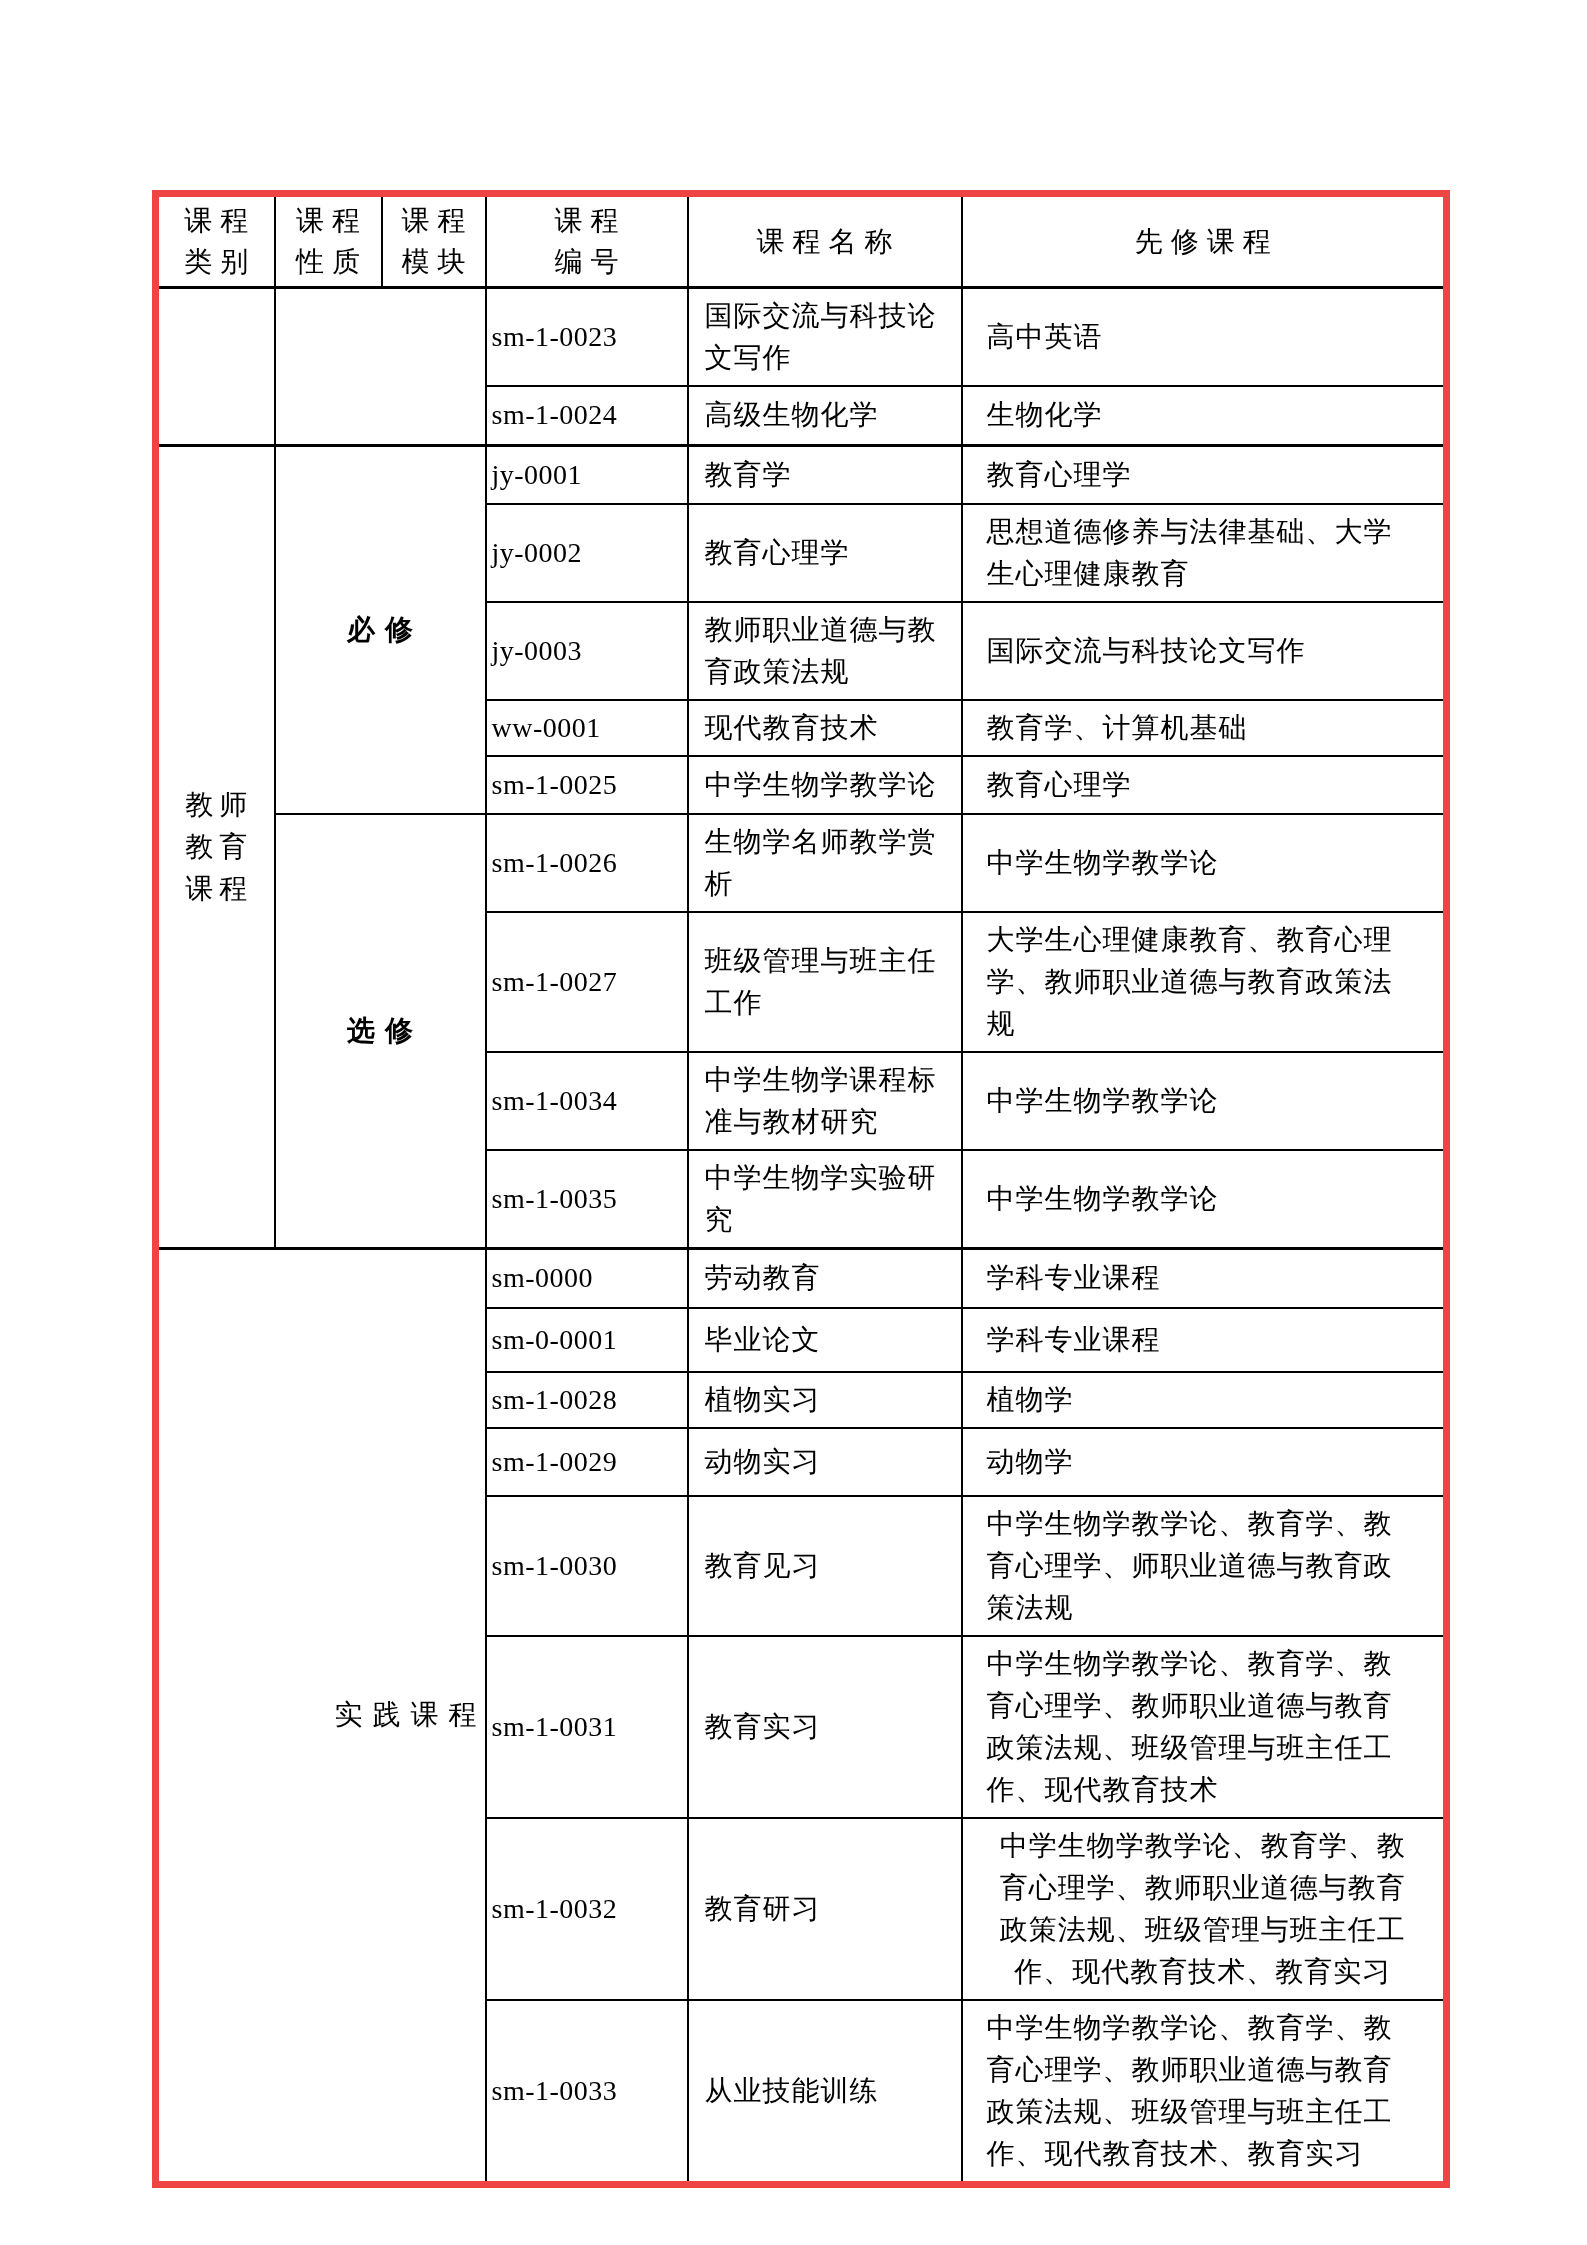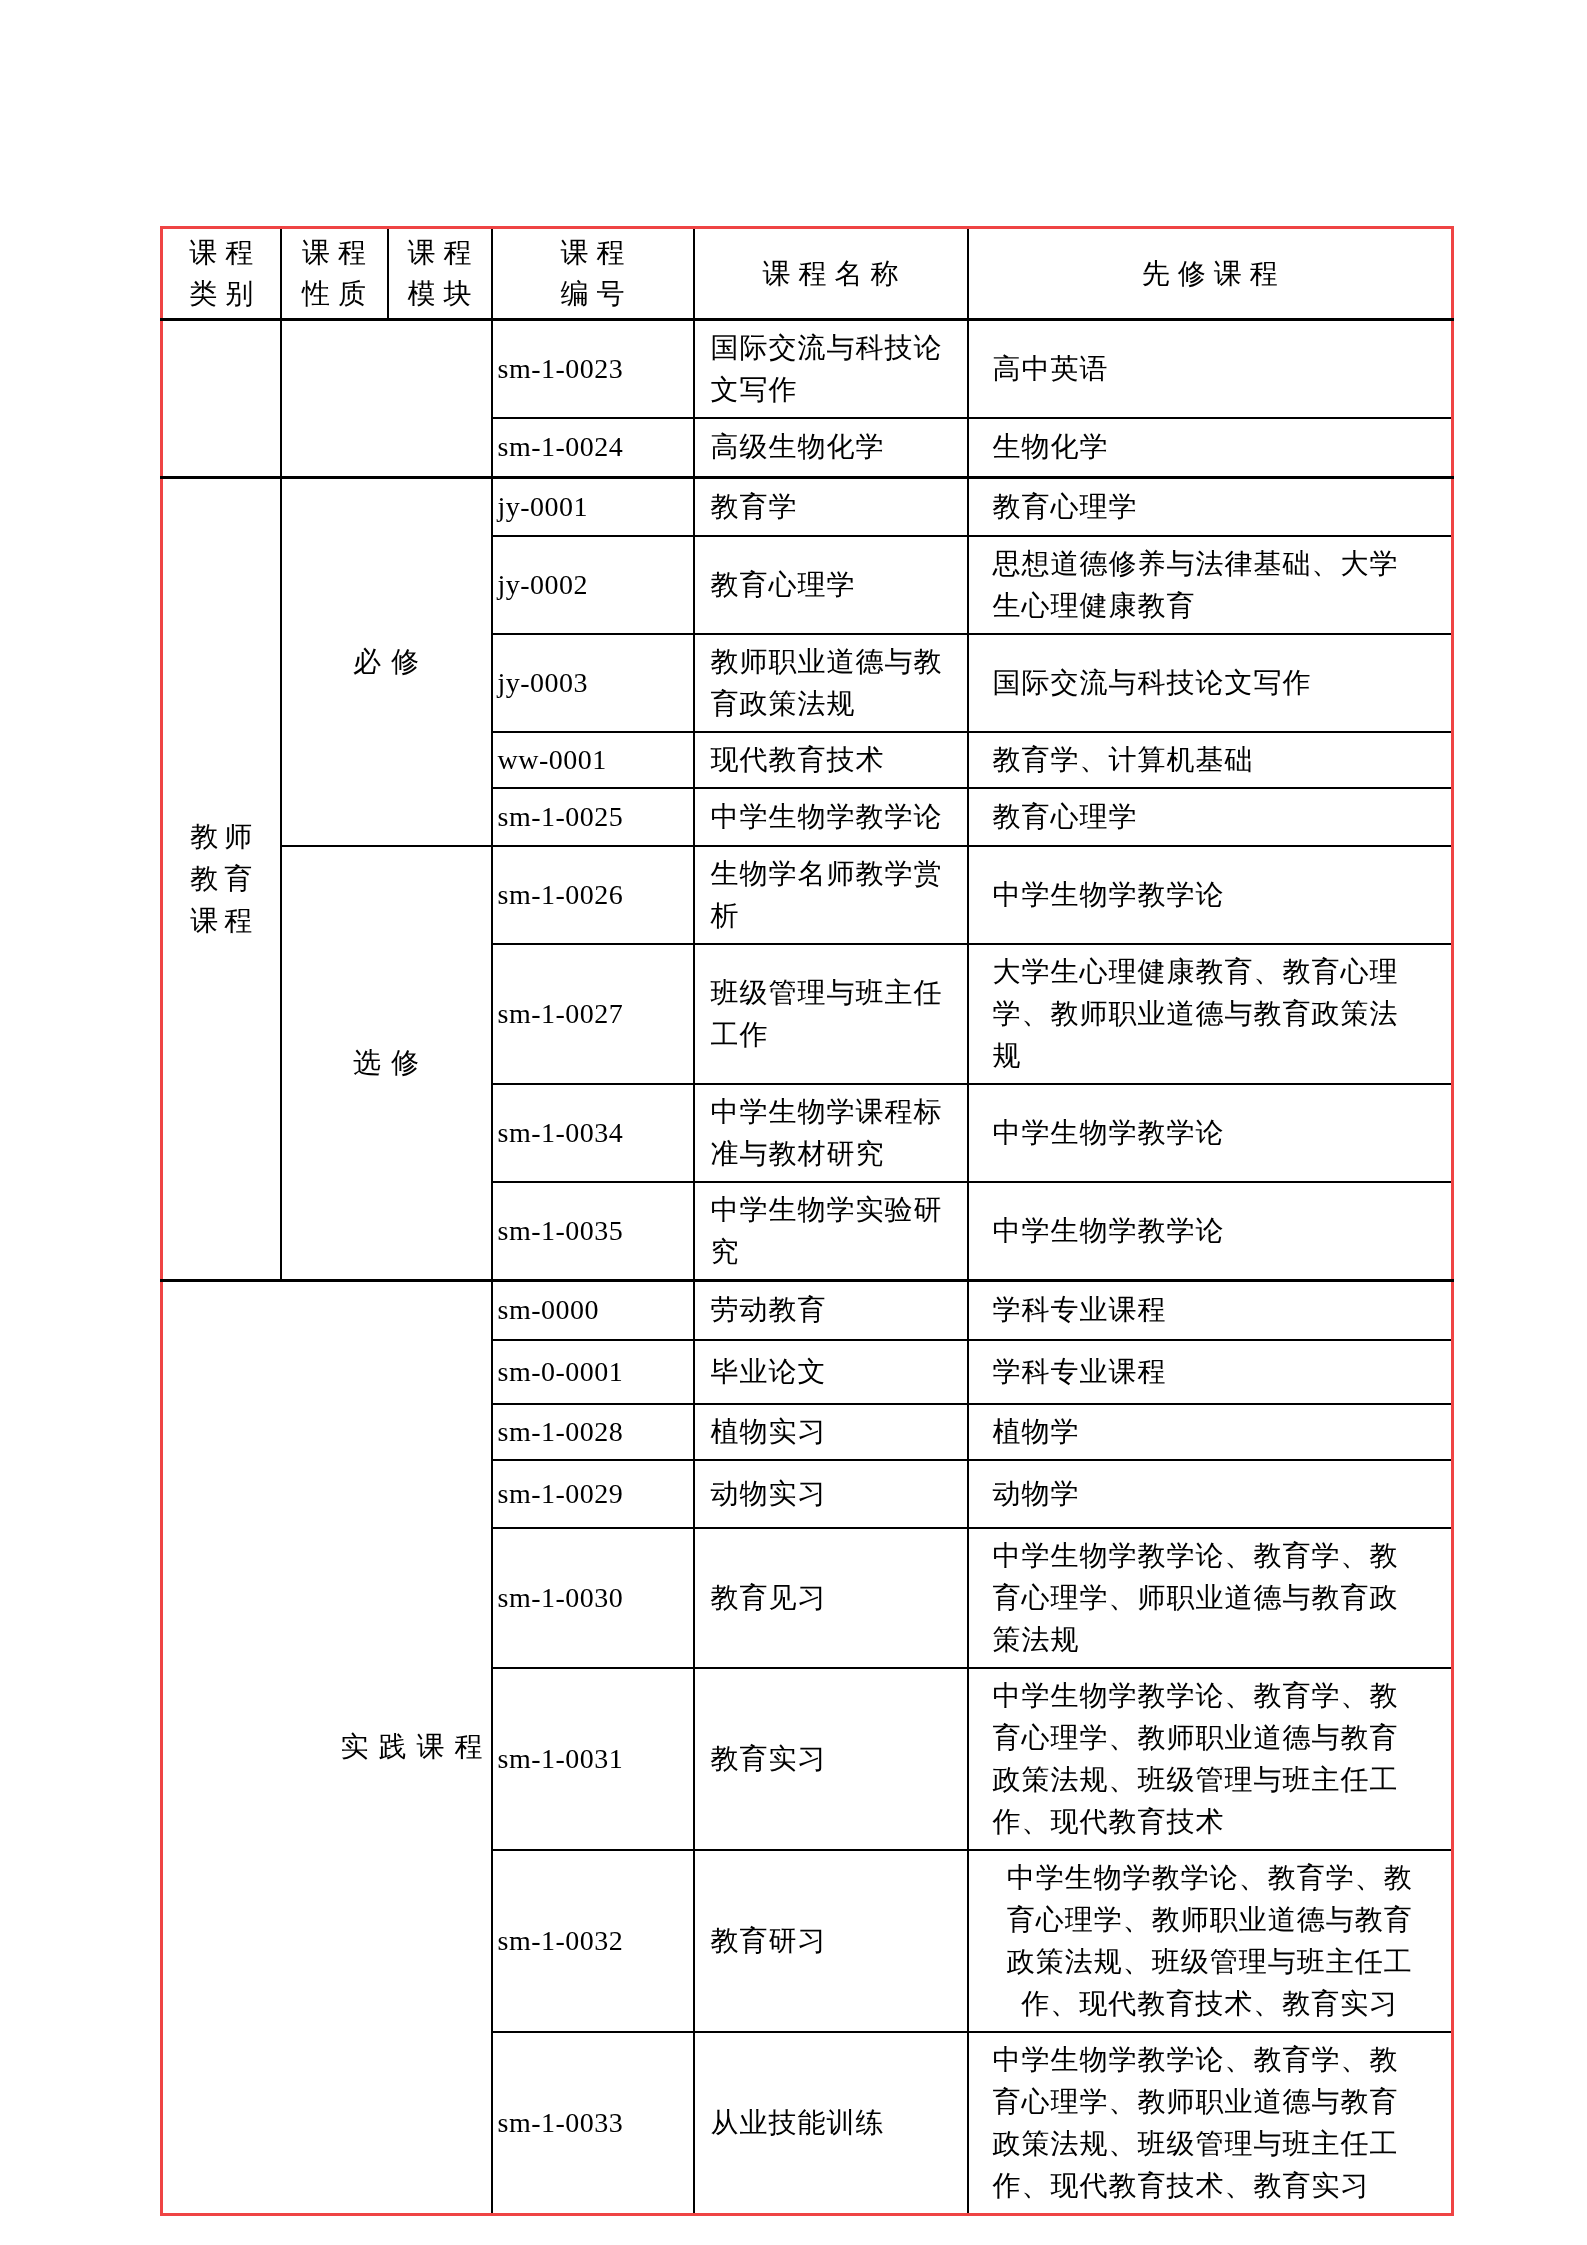--- a/index.html
+++ b/index.html
@@ -16,27 +16,26 @@
   }
   .page {
     position: absolute;
     left: 0; top: 0;
     width: 1587px;
     height: 2245px;
     background: #ffffff;
   }
   table.course-table {
     position: absolute;
-    left: 160px;
+    left: 152px;
     top: 190px;
     width: 1291px;
     border-collapse: collapse;
     table-layout: fixed;
-    border: 3px solid #ef4444;
-    margin-top: 36px;
+    border: 7px solid #ef4444;
   }
   .course-table th, .course-table td {
     border: 2px solid #000;
     vertical-align: middle;
     font-size: 28px;
     font-weight: normal;
     line-height: 1.5;
     letter-spacing: 1px;
     padding: 6px 8px;
     box-sizing: border-box;
@@ -66,21 +65,21 @@
     text-align: center;
     padding: 0 21px;
   }
   td.cat1 .dist6 {
     display: inline-block;
     letter-spacing: 6px;
     margin-right: -6px;
     text-align: center;
   }
   td.cat-merged { text-align: right; }
-  td.nat { text-align: center; }
+  td.nat { text-align: center; font-weight: bold; }
   td.code {
     padding: 6px 2px 6px 5px;
     letter-spacing: 0.5px;
   }
   td.name { padding: 6px 24px 6px 16px; }
   td.pre  { padding: 6px 24px; }
   td.pre.center { text-align: center; }
   
   .sb { border-bottom-width: 3px !important; }
   .page-number {

